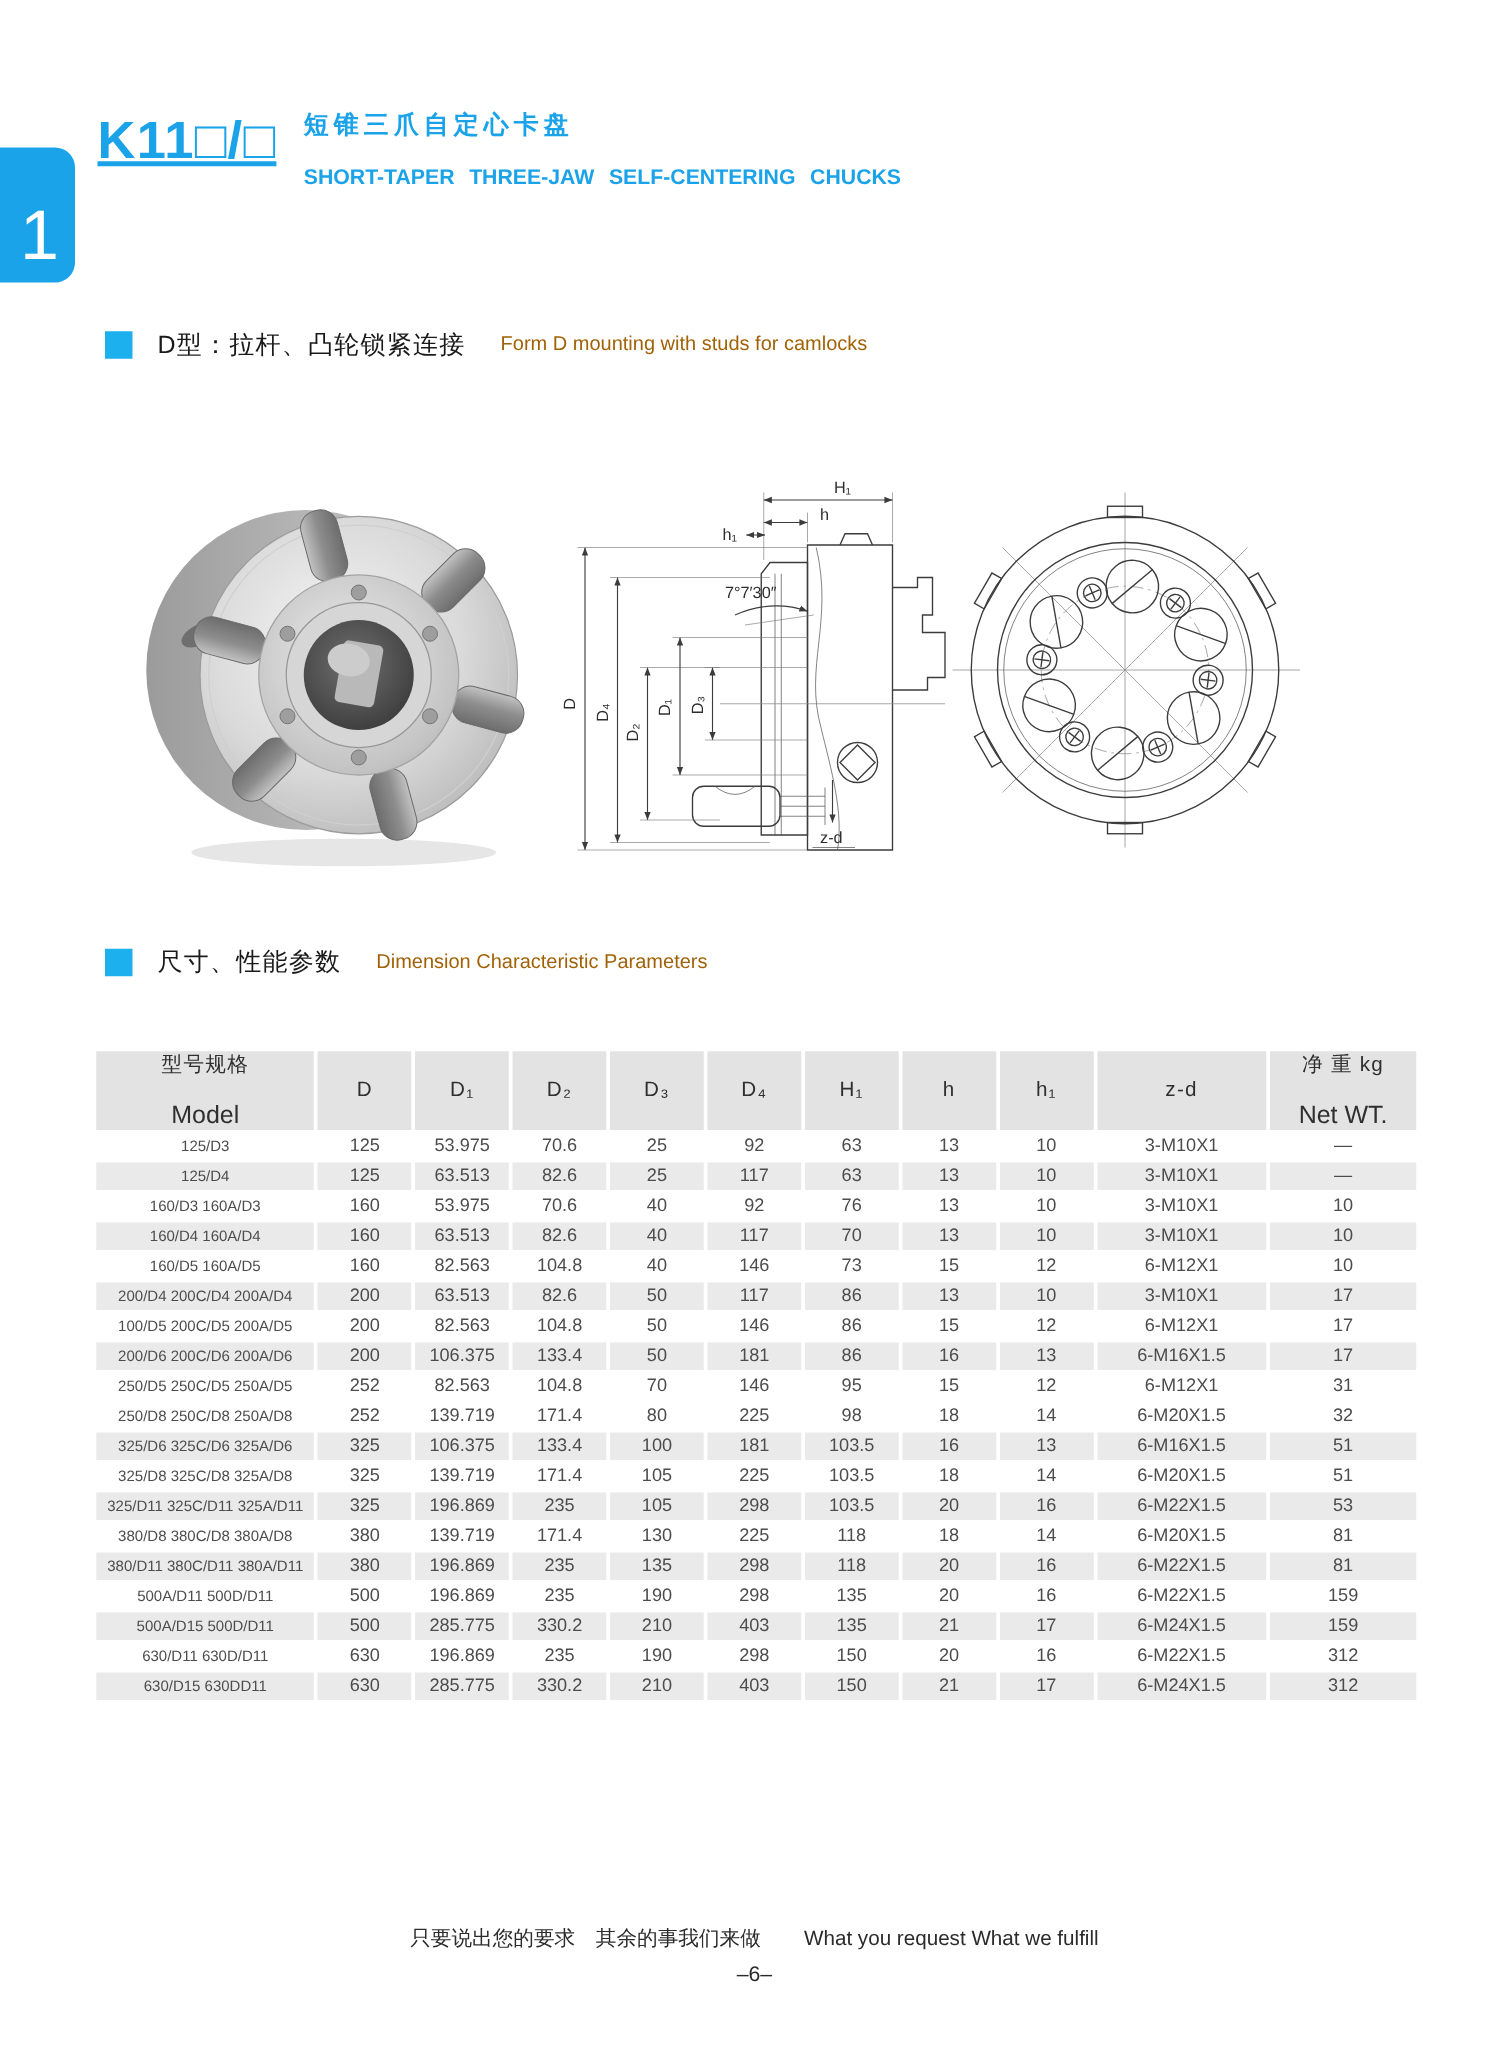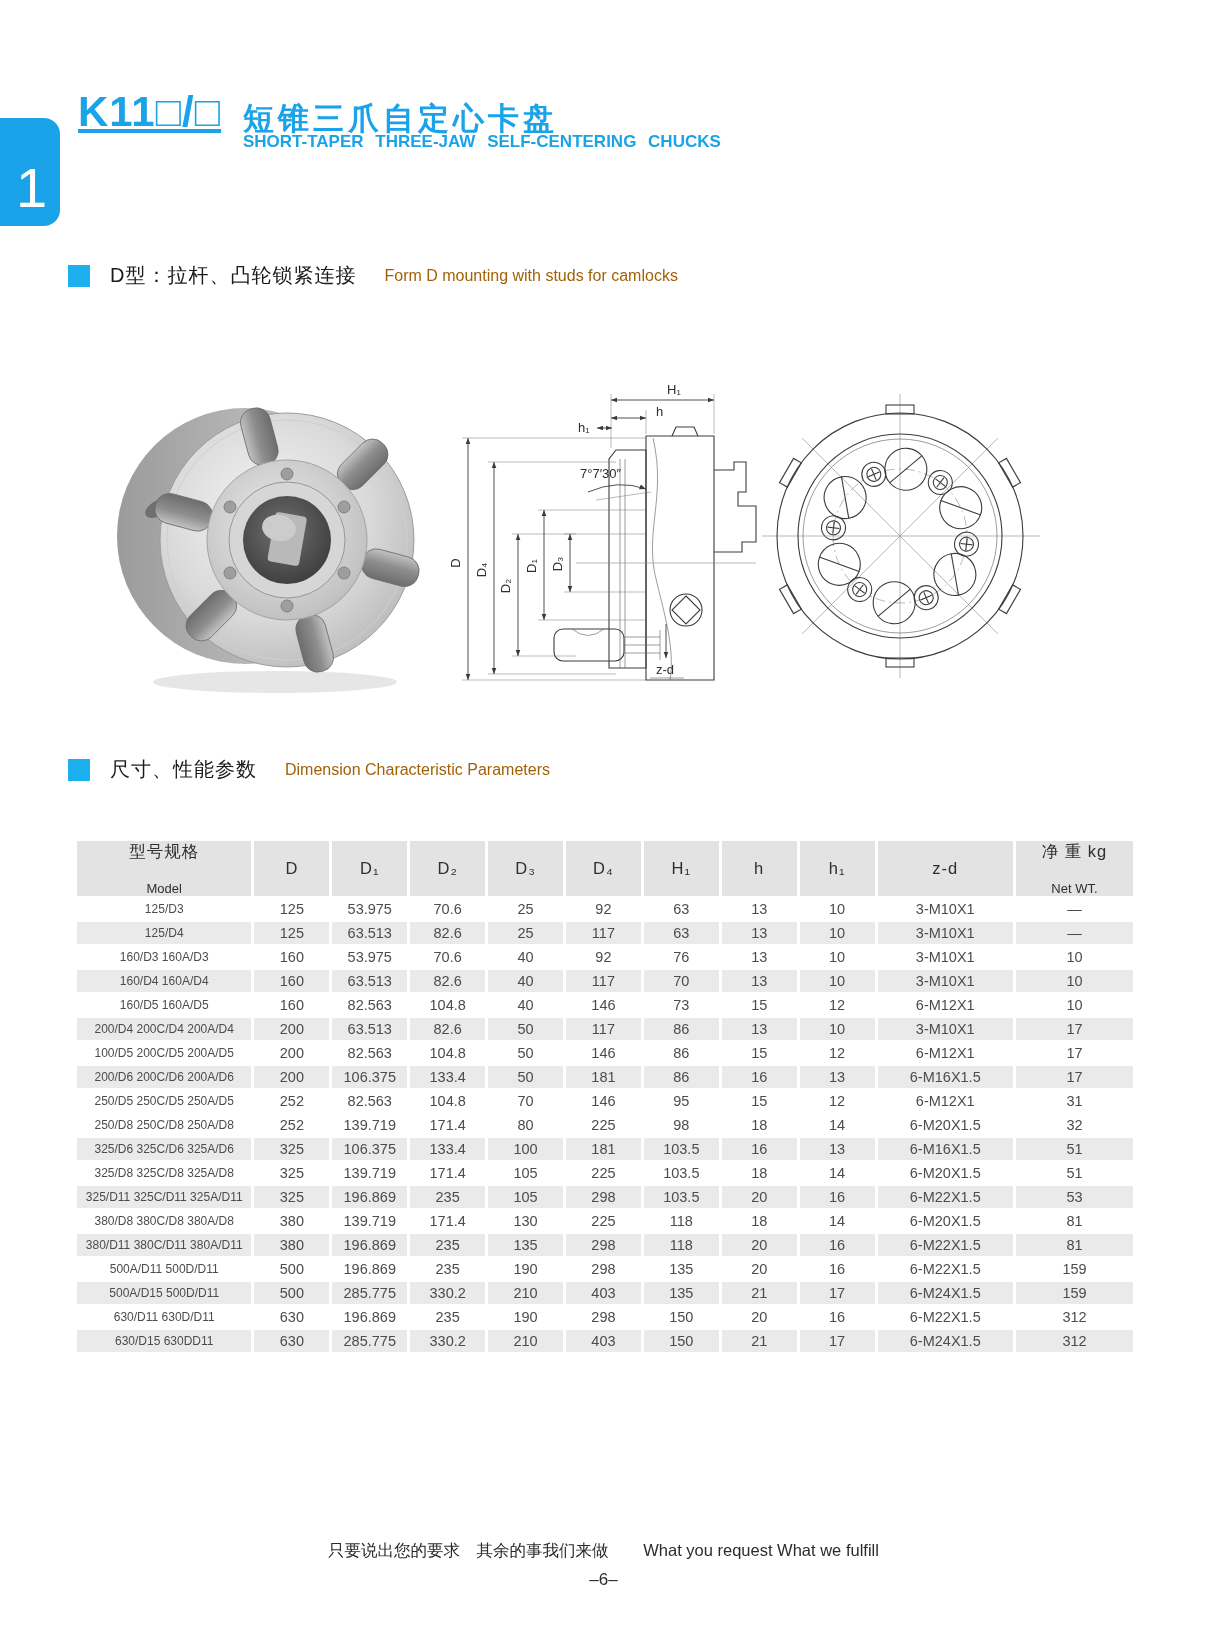--- a/index.html
+++ b/index.html
@@ -17,28 +17,28 @@
     display:flex;align-items:flex-end;
     color:#fff;font-size:56px;line-height:1;
     padding:0 0 10px 16px;box-sizing:border-box;
   }
   .model-code{
     position:absolute;left:78px;top:88px;
     color:#1aa3e8;font-size:42px;font-weight:bold;letter-spacing:1px;text-decoration:underline;
   }
   .title-cn{
     position:absolute;left:243px;top:86px;
-    color:#1aa3e8;font-size:31px;font-weight:bold;letter-spacing:4px;margin-top:12px;
+    color:#1aa3e8;font-size:20px;font-weight:bold;letter-spacing:4px;
   }
   .title-en{
     position:absolute;left:243px;top:132px;
     color:#1aa3e8;font-size:17px;font-weight:bold;word-spacing:7px;
   }
   
-  .section-head{position:absolute;left:68px;display:flex;align-items:center;}
+  .section-head{position:absolute;left:84px;display:flex;align-items:center;}
   .section-head .bullet{width:22px;height:22px;background:#1db0ef;margin-right:20px;flex:0 0 auto;}
   .section-head .cn{font-size:20px;color:#1a1a1a;letter-spacing:1px;}
   .section-head .en{font-size:16px;color:#a16207;margin-left:28px;}
   #sec-mounting{top:262px;}
   #sec-dimensions{top:756px;}
   
   .fig{position:absolute;}
   #fig-photo{left:103px;top:386px;width:332px;height:314px;}
   #fig-section{left:446px;top:358px;width:318px;height:336px;}
   #fig-front{left:750px;top:378px;width:302px;height:314px;}
@@ -52,21 +52,21 @@
   .table-wrap{position:absolute;left:74px;top:839px;width:1062px;}
   table.params{
     width:100%;border-collapse:separate;border-spacing:3px 2px;
     table-layout:fixed;
   }
   table.params th{
     background:#e3e3e3;font-weight:normal;color:#2f2f2f;
     height:52px;vertical-align:middle;padding:0;
   }
   table.params th .l1{display:block;font-size:16.5px;letter-spacing:1px;}
-  table.params th .l2{display:block;font-size:13px;margin-top:18px;}
+  table.params th .l2{display:block;font-size:20px;margin-top:18px;}
   table.params td{
     text-align:center;color:#4c4c4c;font-size:14.5px;
     height:20px;padding:1px 0;vertical-align:middle;
   }
   table.params td:first-child{font-size:12px;letter-spacing:0;}
   table.params tr.shaded td{background:#eaeaea;}
   
   .footer-slogan{
     position:absolute;left:0;top:1540px;width:100%;
     text-align:center;font-size:16.5px;color:#2b2b2b;

